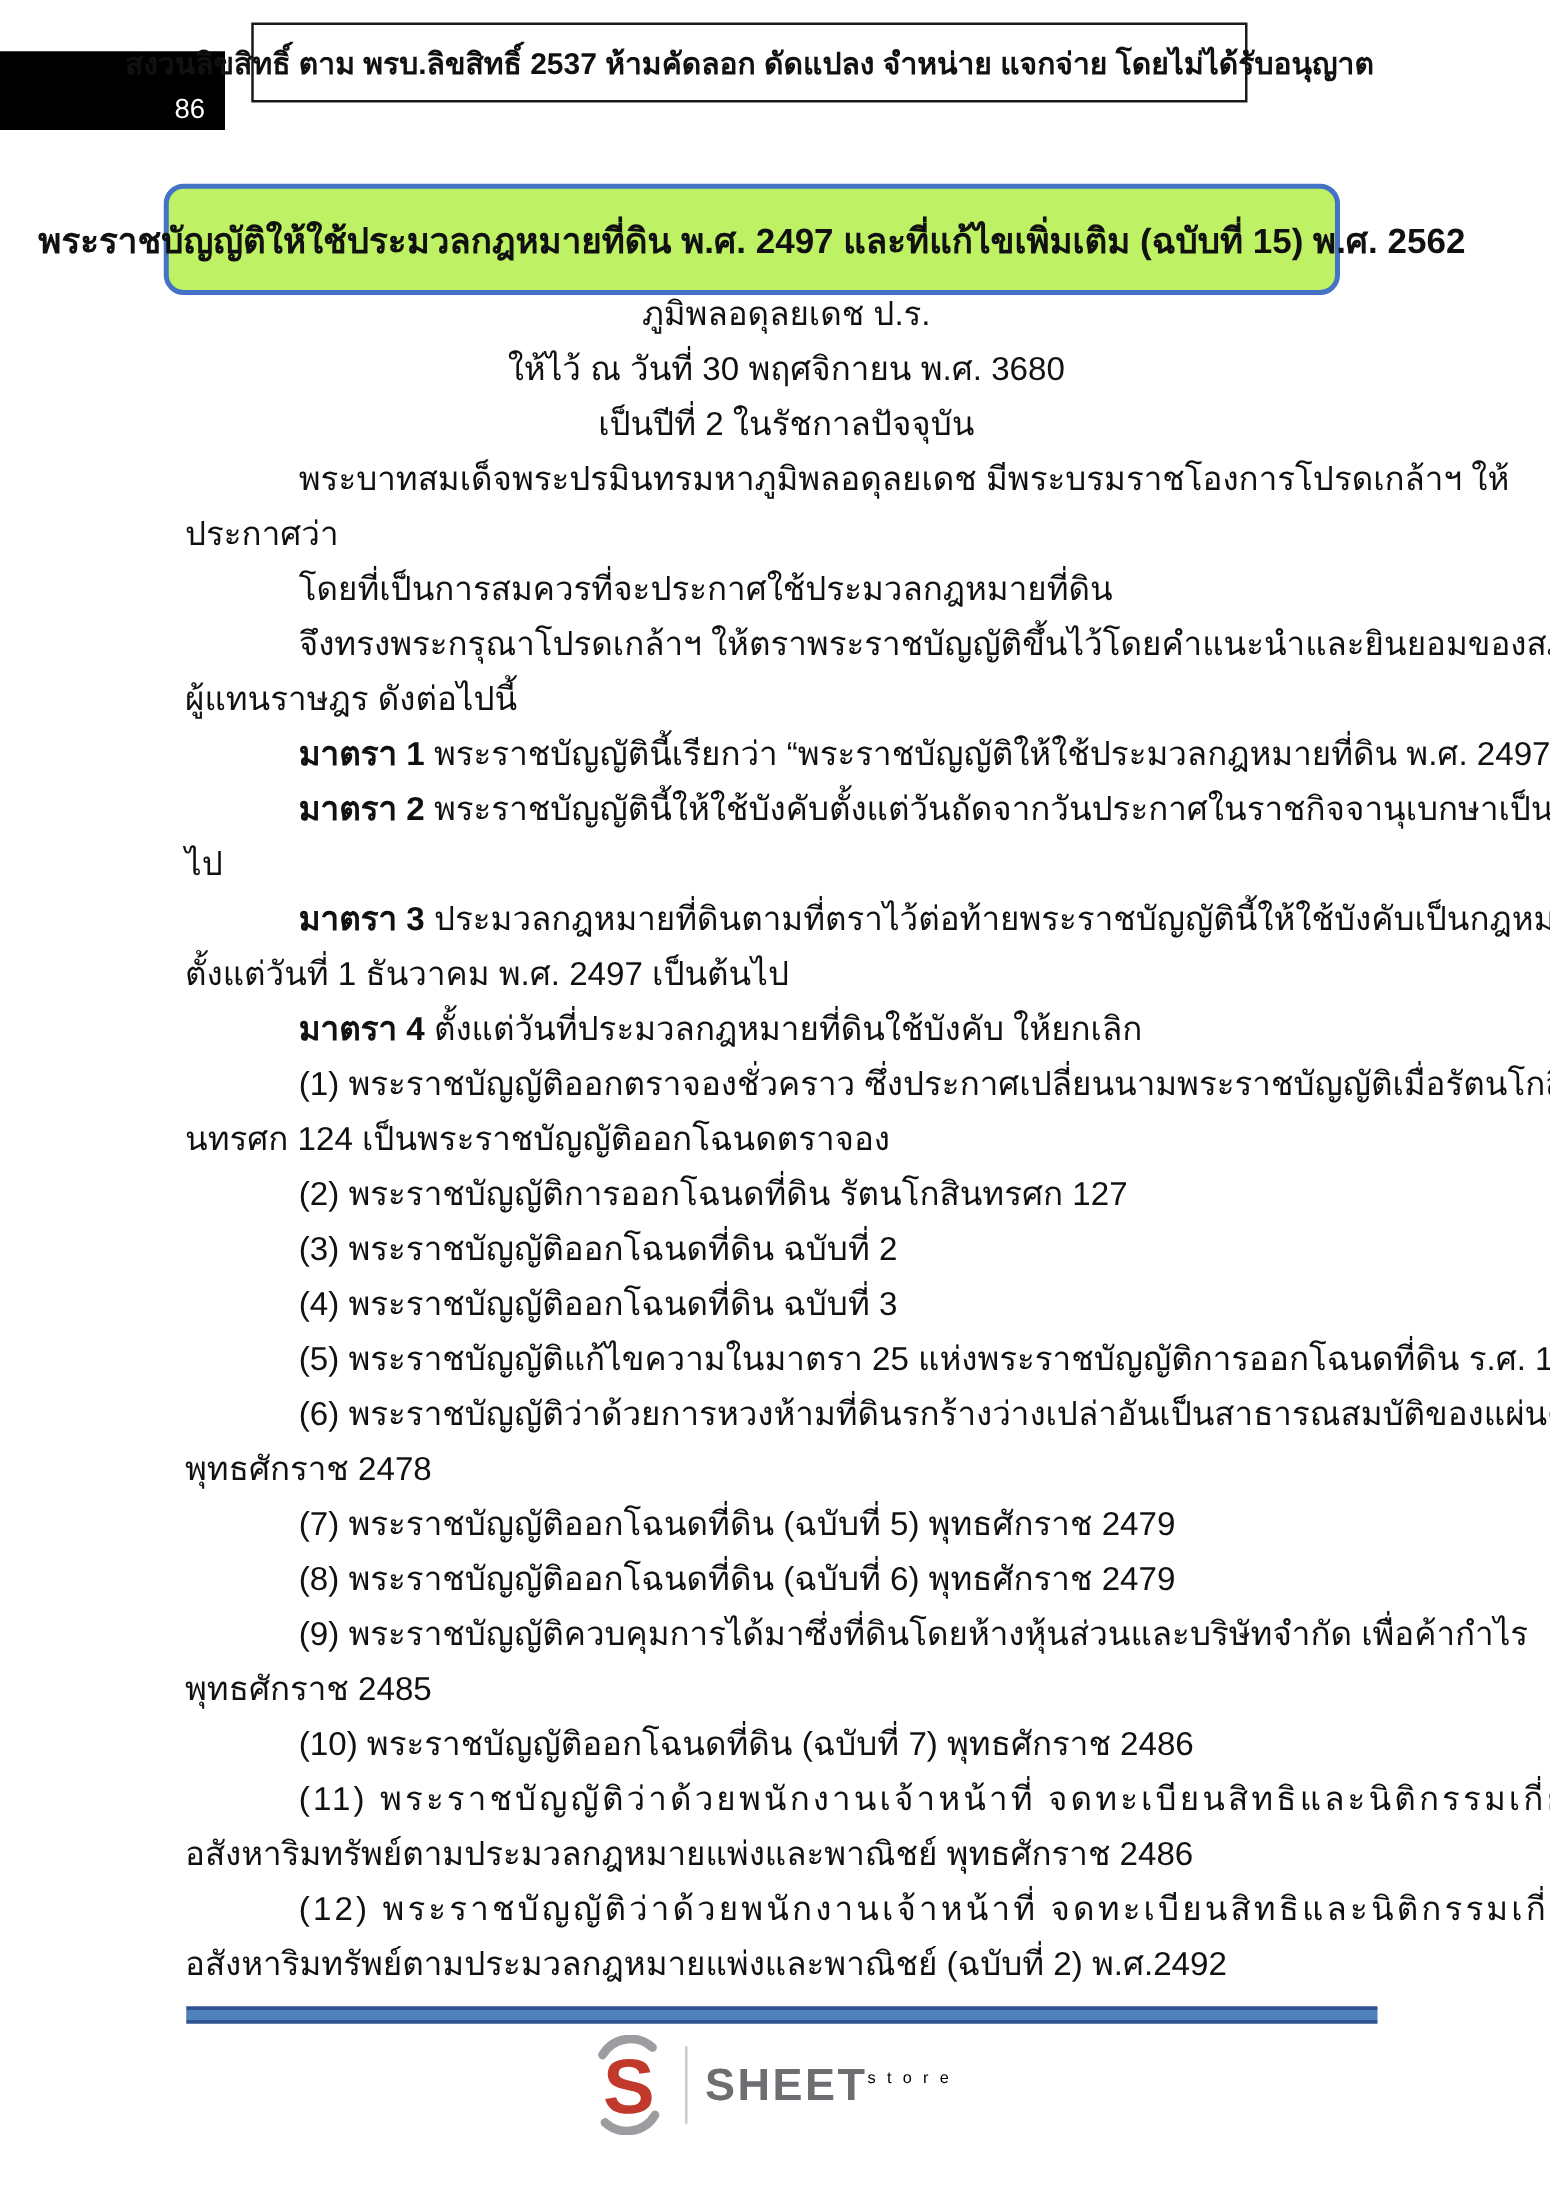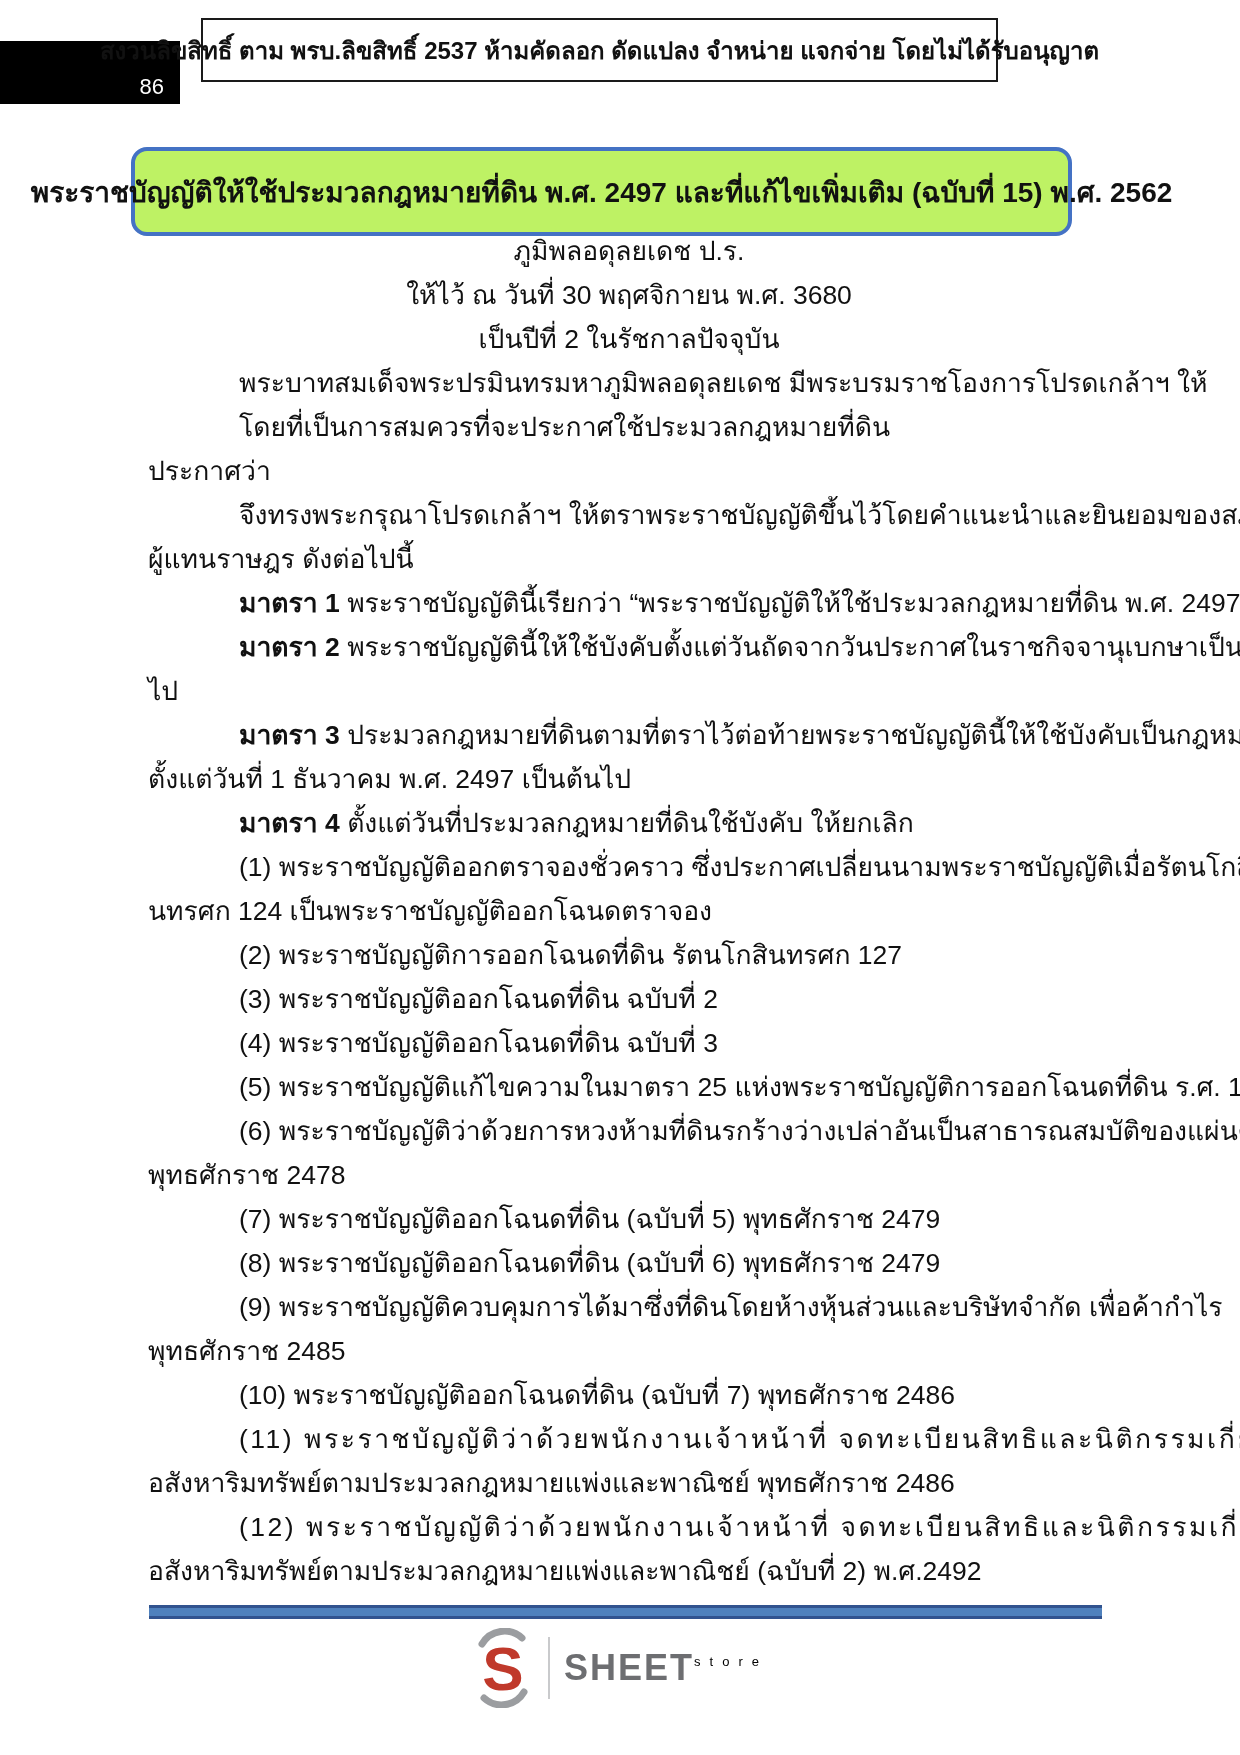--- a/index.html
+++ b/index.html
@@ -67,22 +67,22 @@
 
 <div class="title-box">
   <span>พระราชบัญญัติให้ใช้ประมวลกฎหมายที่ดิน พ.ศ. 2497 และที่แก้ไขเพิ่มเติม (ฉบับที่ 15) พ.ศ. 2562</span>
 </div>
 
 <div class="doc-body" id="doc-body">
     <div class="line center"><span>ภูมิพลอดุลยเดช ป.ร.</span></div>
     <div class="line center"><span>ให้ไว้ ณ วันที่ 30 พฤศจิกายน พ.ศ. 3680</span></div>
     <div class="line center"><span>เป็นปีที่ 2 ในรัชกาลปัจจุบัน</span></div>
     <div class="line indent"><span>พระบาทสมเด็จพระปรมินทรมหาภูมิพลอดุลยเดช มีพระบรมราชโองการโปรดเกล้าฯ ให้</span></div>
+    <div class="line flush"><span>ประกาศว่า</span></div>
     <div class="line indent"><span>โดยที่เป็นการสมควรที่จะประกาศใช้ประมวลกฎหมายที่ดิน</span></div>
-    <div class="line flush"><span>ประกาศว่า</span></div>
     <div class="line indent"><span>จึงทรงพระกรุณาโปรดเกล้าฯ ให้ตราพระราชบัญญัติขึ้นไว้โดยคำแนะนำและยินยอมของสภา</span></div>
     <div class="line flush"><span>ผู้แทนราษฎร ดังต่อไปนี้</span></div>
     <div class="line indent"><b>มาตรา 1</b><span> พระราชบัญญัตินี้เรียกว่า “พระราชบัญญัติให้ใช้ประมวลกฎหมายที่ดิน พ.ศ. 2497”</span></div>
     <div class="line indent"><b>มาตรา 2</b><span> พระราชบัญญัตินี้ให้ใช้บังคับตั้งแต่วันถัดจากวันประกาศในราชกิจจานุเบกษาเป็นต้น</span></div>
     <div class="line flush"><span>ไป</span></div>
     <div class="line indent"><b>มาตรา 3</b><span> ประมวลกฎหมายที่ดินตามที่ตราไว้ต่อท้ายพระราชบัญญัตินี้ให้ใช้บังคับเป็นกฎหมาย</span></div>
     <div class="line flush"><span>ตั้งแต่วันที่ 1 ธันวาคม พ.ศ. 2497 เป็นต้นไป</span></div>
     <div class="line indent"><b>มาตรา 4</b><span> ตั้งแต่วันที่ประมวลกฎหมายที่ดินใช้บังคับ ให้ยกเลิก</span></div>
     <div class="line indent"><span>(1) พระราชบัญญัติออกตราจองชั่วคราว ซึ่งประกาศเปลี่ยนนามพระราชบัญญัติเมื่อรัตนโกสิ</span></div>
     <div class="line flush"><span>นทรศก 124 เป็นพระราชบัญญัติออกโฉนดตราจอง</span></div>

